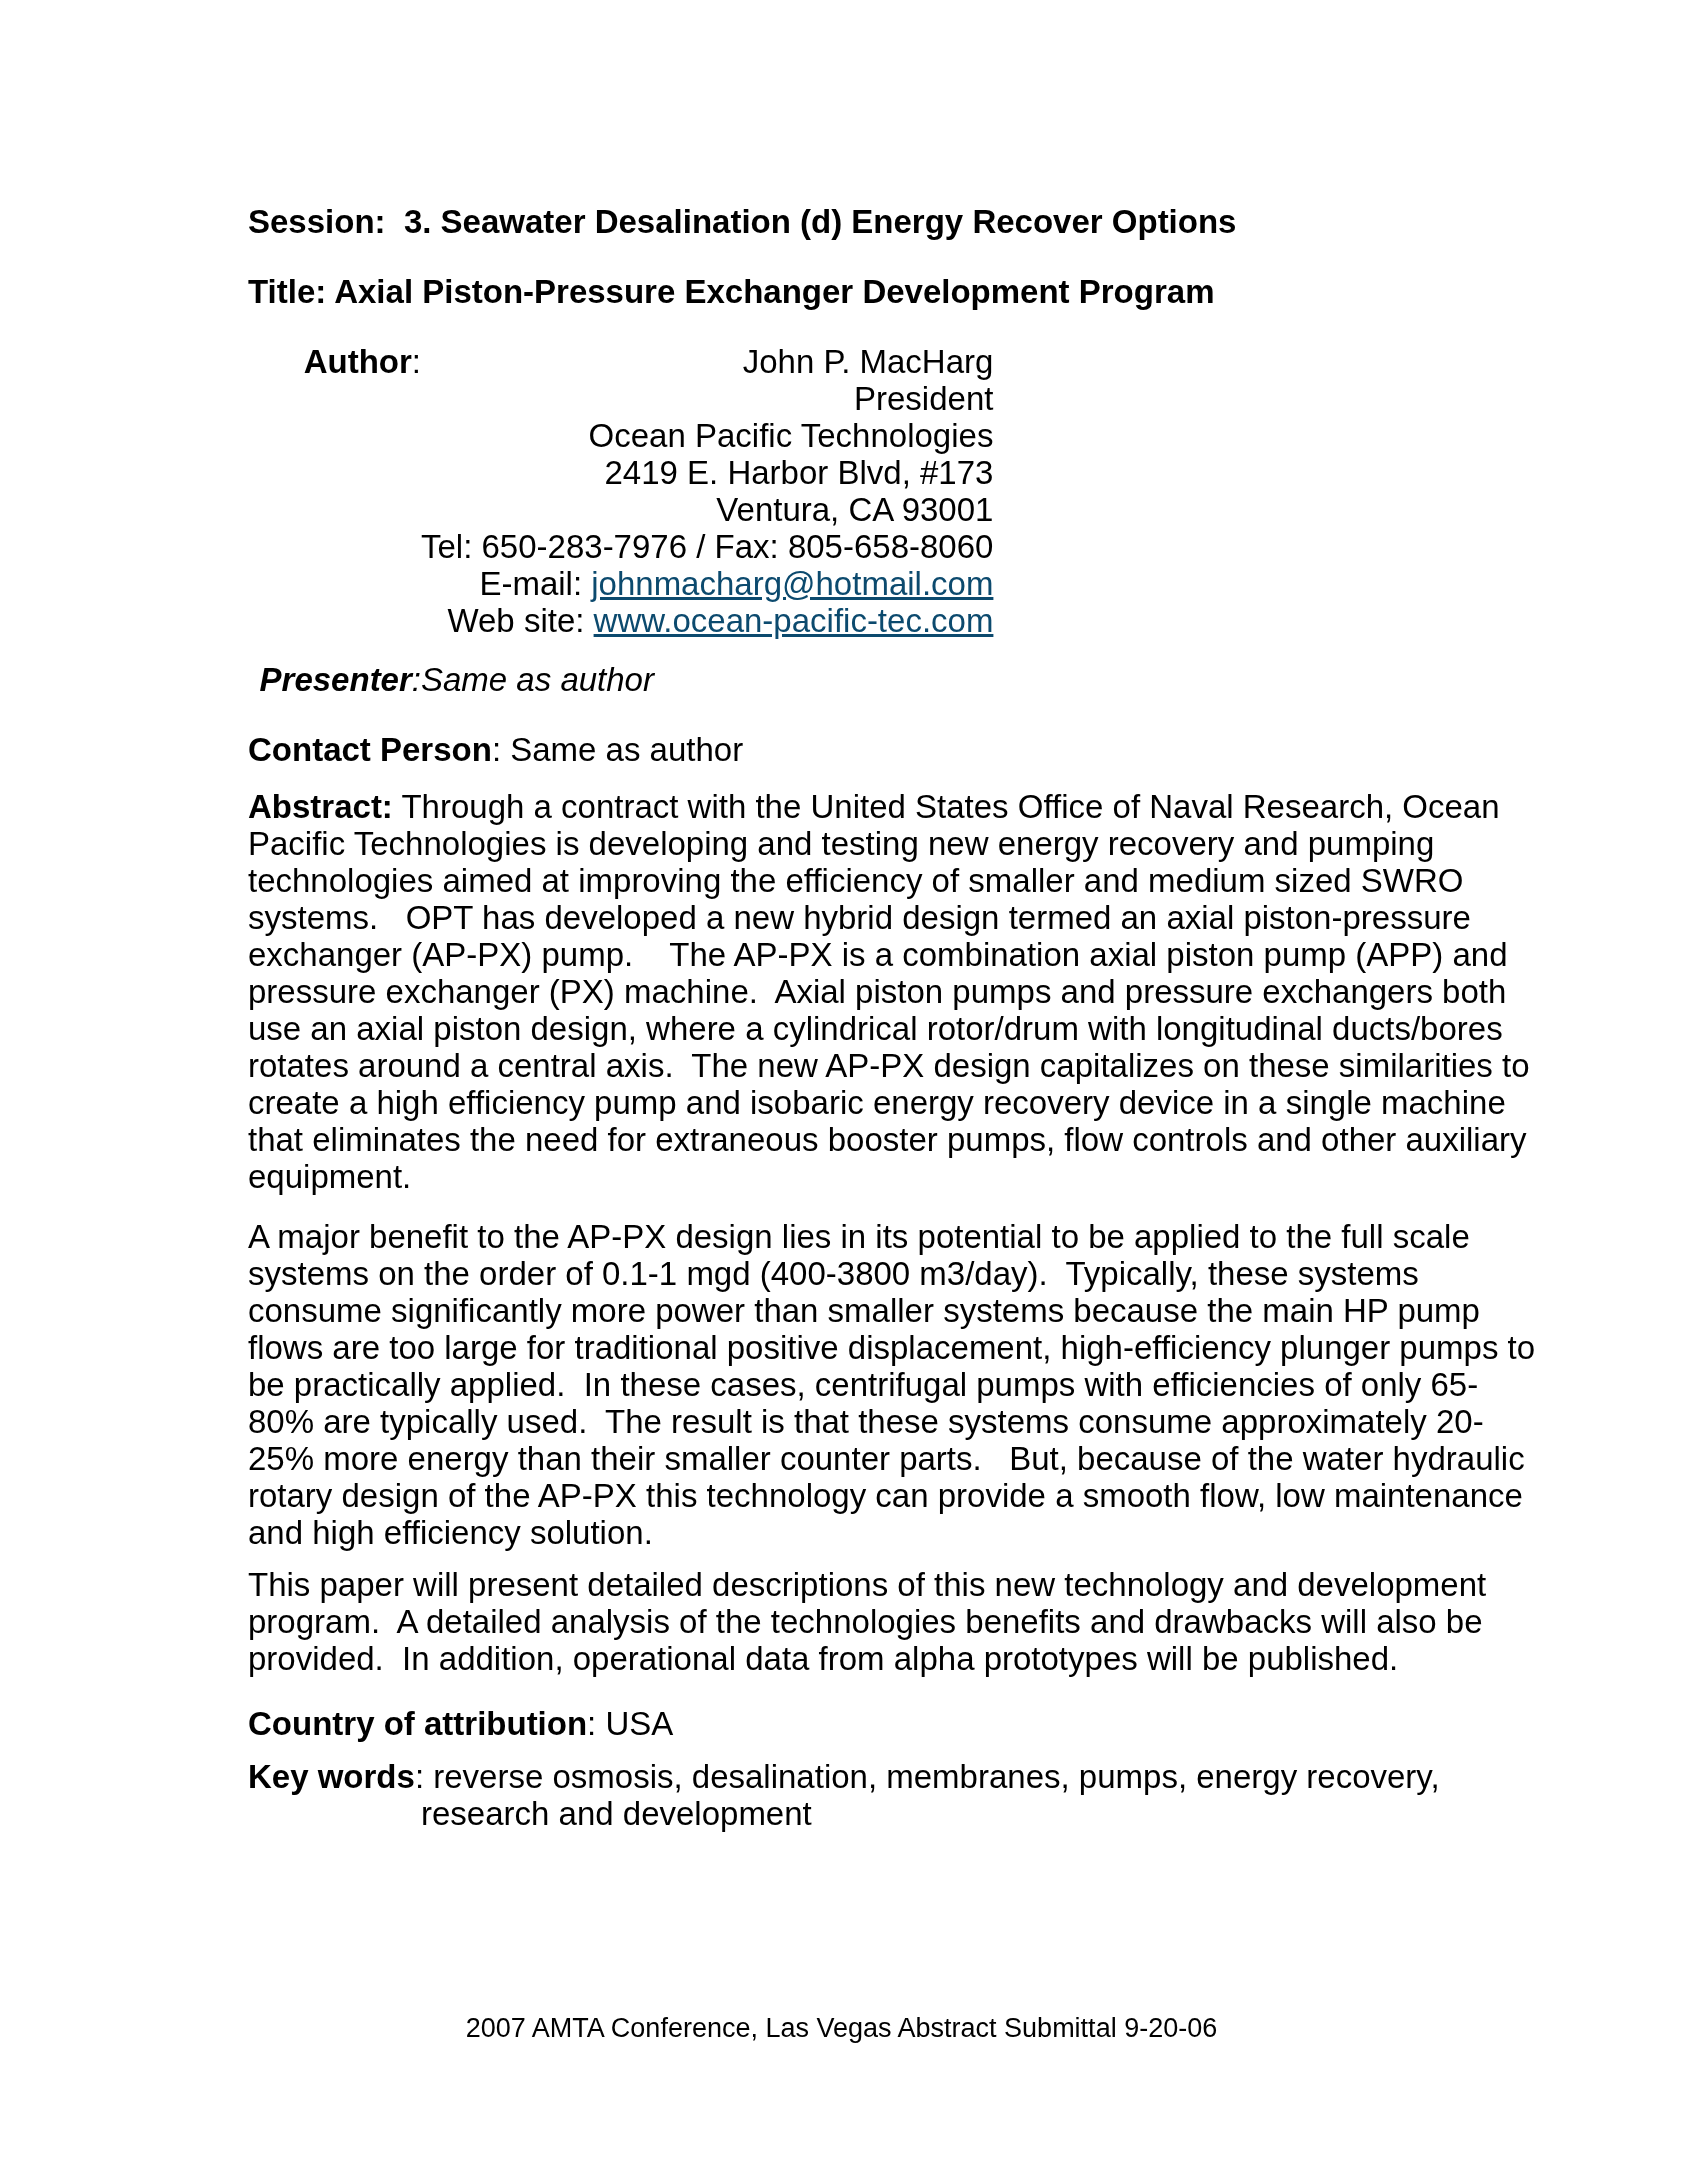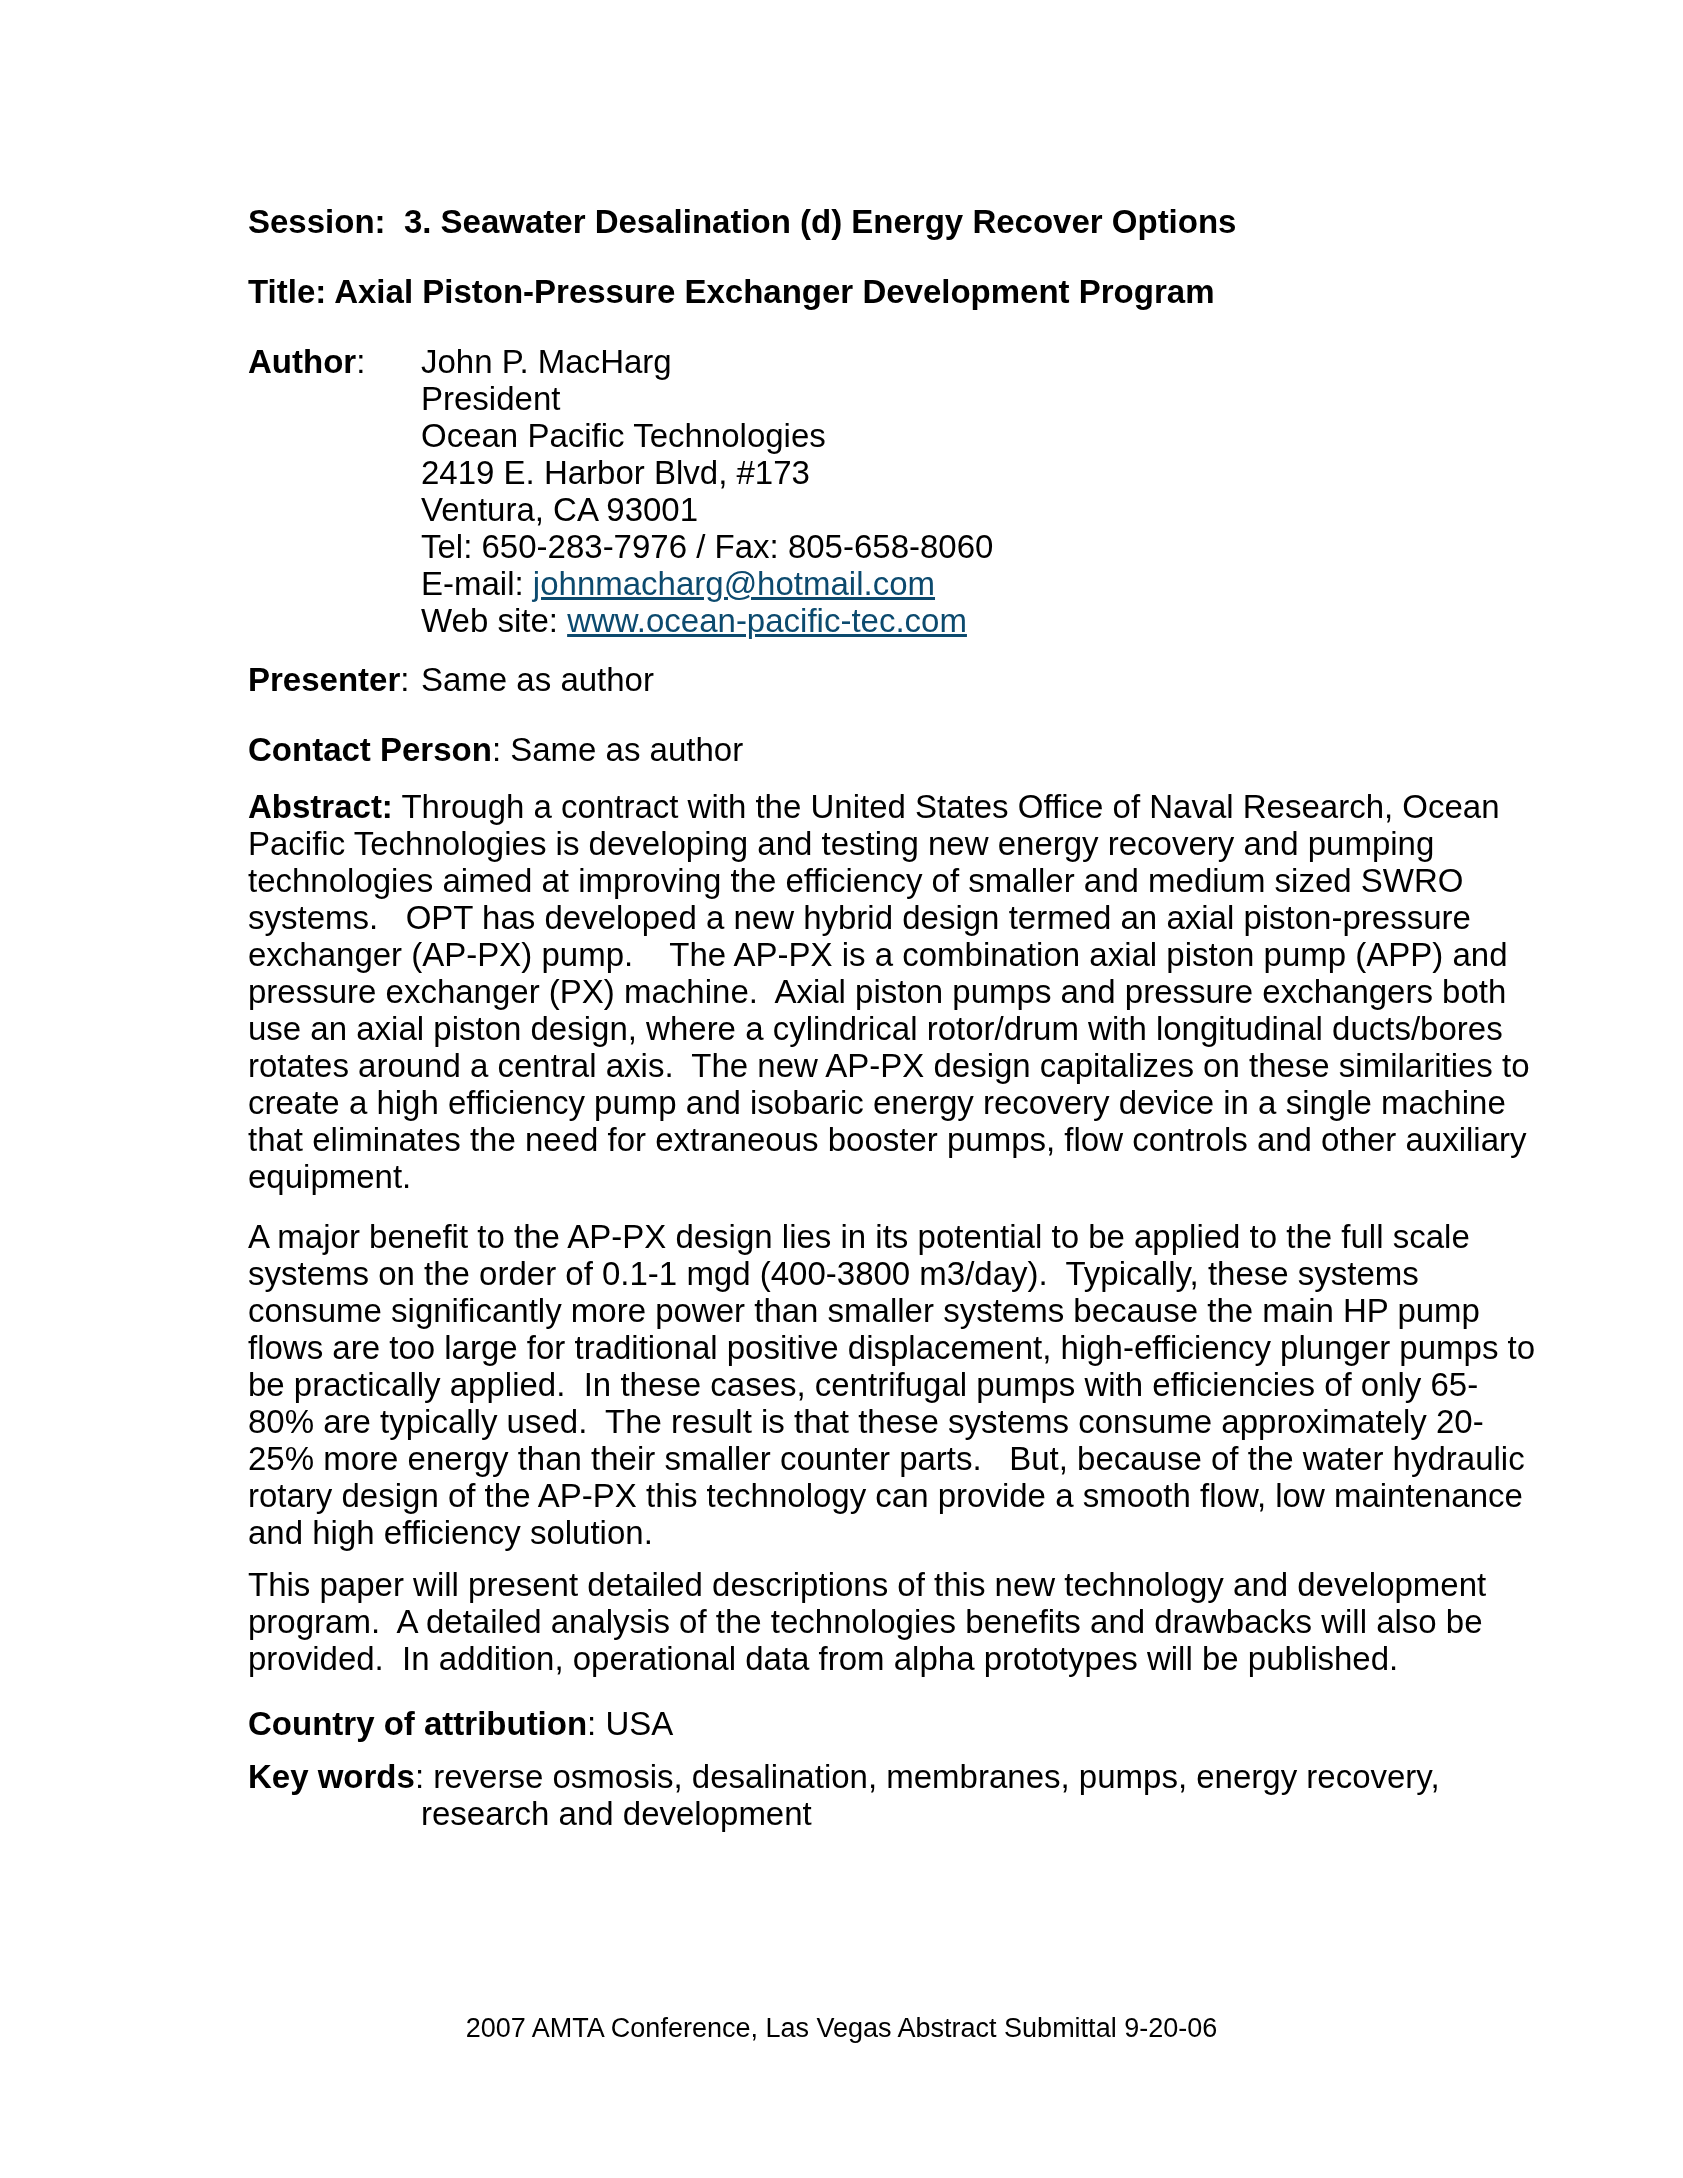--- a/index.html
+++ b/index.html
@@ -8,25 +8,25 @@
     width:1683px; height:2178px;
     background:#ffffff;
     font-family:"Liberation Sans", sans-serif;
     font-size:33px; line-height:37px;
     color:#000000;
     overflow:hidden;
   }
   .content { position:absolute; left:248px; top:203px; width:1228px; }
   .line, .row { white-space:pre; }
   .b { font-weight:bold; }
-  .flexrow { display:flex; align-items:flex-start; }
+  .flexrow { display:flex; align-items:flex-start;text-align:right; }
   .labelcell { min-width:173px; white-space:pre; }
   .title-line    { margin-top:33px; }
   .author-block  { margin-top:33px; }
-  .presenter-row { margin-top:22px; }
+  .presenter-row { margin-top:22px;font-style:italic; }
   .contact-row   { margin-top:33px; }
   .para1 { margin-top:20px; }
   .para2 { margin-top:23px; }
   .para3 { margin-top:15px; }
   .country-row  { margin-top:28px; }
   .keywords-block { margin-top:16px; }
   .kw-line2 { padding-left:173px; }
   a.doclink { color:#0c4a6e; text-decoration:underline; cursor:pointer; }
   .footer {
     position:absolute; top:2010px; left:0; width:100%;

